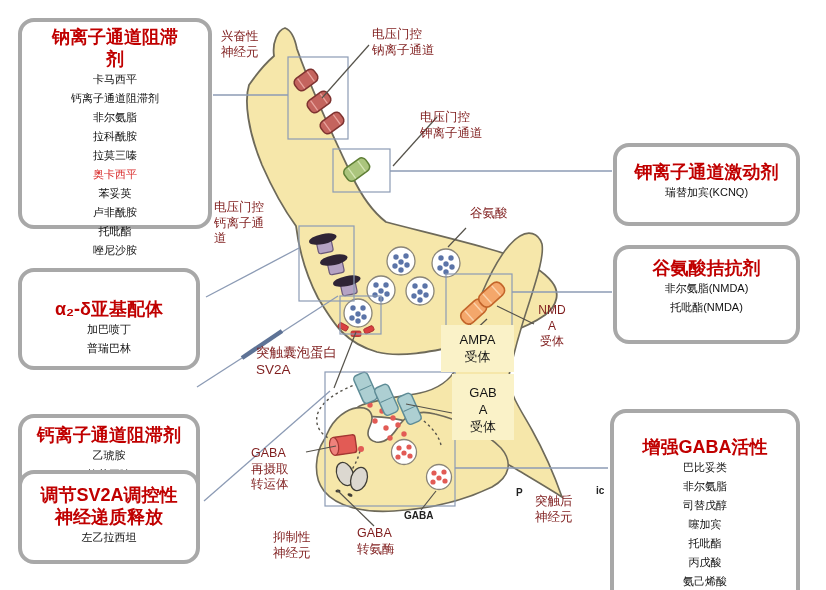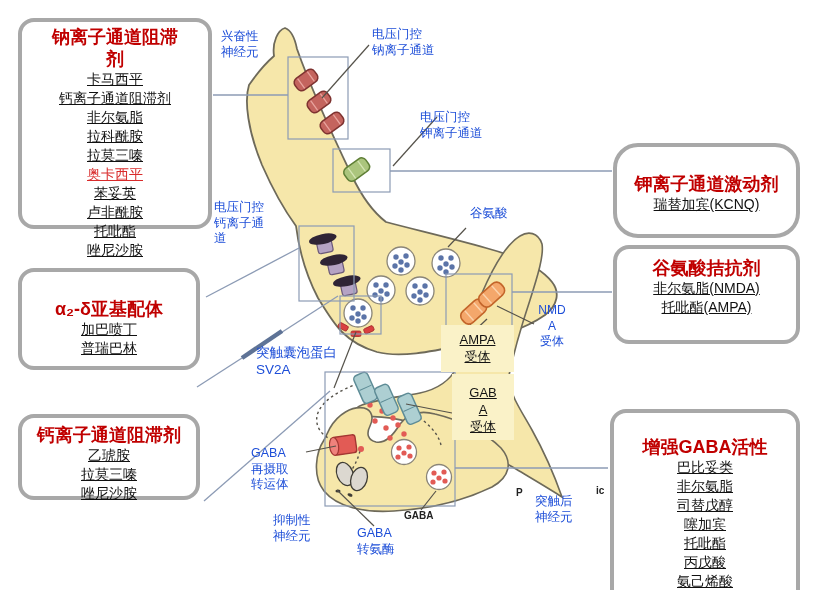--- a/index.html
+++ b/index.html
@@ -2,26 +2,26 @@
 <html><head>
 <meta charset="utf-8">
 <style>
   html,body{margin:0;padding:0;background:#fff;}
   #stage{position:relative;width:826px;height:590px;background:#fff;overflow:hidden;
          font-family:"Liberation Sans","DejaVu Sans",sans-serif;color:#111;}
   #diagram-svg{position:absolute;left:0;top:0;z-index:1;}
   .box{position:absolute;background:#fff;border:4px solid #A8A8A8;border-radius:16px;
        text-align:center;z-index:3;box-sizing:content-box;}
   .box .bt{font-weight:bold;color:#C00000;font-size:18px;line-height:22px;}
-  .box .bi{font-size:14px;line-height:19px;color:#111;text-decoration:underline;}
+  .box .bi{font-size:11px;line-height:19px;color:#111;}
   .box .bi.hl{color:#D92B2B;}
-  .dlabel{position:absolute;font-size:12.5px;line-height:15.5px;color:#1d4ed8;z-index:2;white-space:nowrap;}
+  .dlabel{position:absolute;font-size:12.5px;line-height:15.5px;color:#7f1d1d;z-index:2;white-space:nowrap;}
   .dlabel.small{font-size:10px;font-weight:bold;color:#222;}
   .ylabel{position:absolute;background:#FAF2C8;z-index:2;text-align:center;
-          font-size:13px;line-height:17px;color:#141414;box-sizing:border-box;text-decoration:underline;}
+          font-size:13px;line-height:17px;color:#141414;box-sizing:border-box;}
   .ctr{text-align:center;}
 </style>
 </head>
 <body>
 
 <div id="stage">
 
   <svg id="diagram-svg" width="826" height="590" viewBox="0 0 826 590">
 
     <g>
@@ -285,30 +285,37 @@
     <div class="bi">普瑞巴林</div>
   </div>
 
   <div class="box" style="left:18px;top:366px;width:174px;height:72px;padding-top:6px;margin-top:48px;">
     <div class="bt">钙离子通道阻滞剂</div>
     <div class="bi">乙琥胺</div>
     <div class="bi">拉莫三嗪</div>
     <div class="bi">唑尼沙胺</div>
   </div>
 
-
-  <div class="box" style="left:613px;top:143px;width:179px;height:61px;padding-top:26px;border-radius:25px;">
+  <div class="box" style="left:18px;top:470px;width:174px;height:76px;padding-top:10px;">
+    <div class="bt">
+      <div>调节SV2A调控性</div>
+      <div>神经递质释放</div>
+    </div>
+    <div class="bi">左乙拉西坦</div>
+  </div>
+
+  <div class="box" style="left:613px;top:143px;width:179px;height:61px;padding-top:14px;">
     <div class="bt">钾离子通道激动剂</div>
     <div class="bi">瑞替加宾(KCNQ)</div>
   </div>
 
   <div class="box" style="left:613px;top:245px;width:179px;height:83px;padding-top:8px;">
     <div class="bt">谷氨酸拮抗剂</div>
     <div class="bi">非尔氨脂(NMDA)</div>
-    <div class="bi">托吡酯(AMPA)</div>
+    <div class="bi">托吡酯(NMDA)</div>
   </div>
 
   <div class="box" style="left:610px;top:373px;width:182px;height:170px;padding-top:23px;margin-top:36px;">
     <div class="bt">增强GABA活性</div>
     <div class="bi">巴比妥类</div>
     <div class="bi">非尔氨脂</div>
     <div class="bi">司替戊醇</div>
     <div class="bi">噻加宾</div>
     <div class="bi">托吡酯</div>
     <div class="bi">丙戊酸</div>
@@ -361,21 +368,21 @@
     <div>A</div>
     <div>受体</div>
   </div>
 
   <div class="dlabel" style="left:251px;top:446px;">
     <div>GABA</div>
     <div>再摄取</div>
     <div>转运体</div>
   </div>
 
-  <div class="dlabel" style="left:273px;top:513px;">
+  <div class="dlabel" style="left:273px;top:530px;">
     <div>抑制性</div>
     <div>神经元</div>
   </div>
 
   <div class="dlabel" style="left:357px;top:526px;">
     <div>GABA</div>
     <div>转氨酶</div>
   </div>
 
   <div class="dlabel small" style="left:404px;top:508px;">

